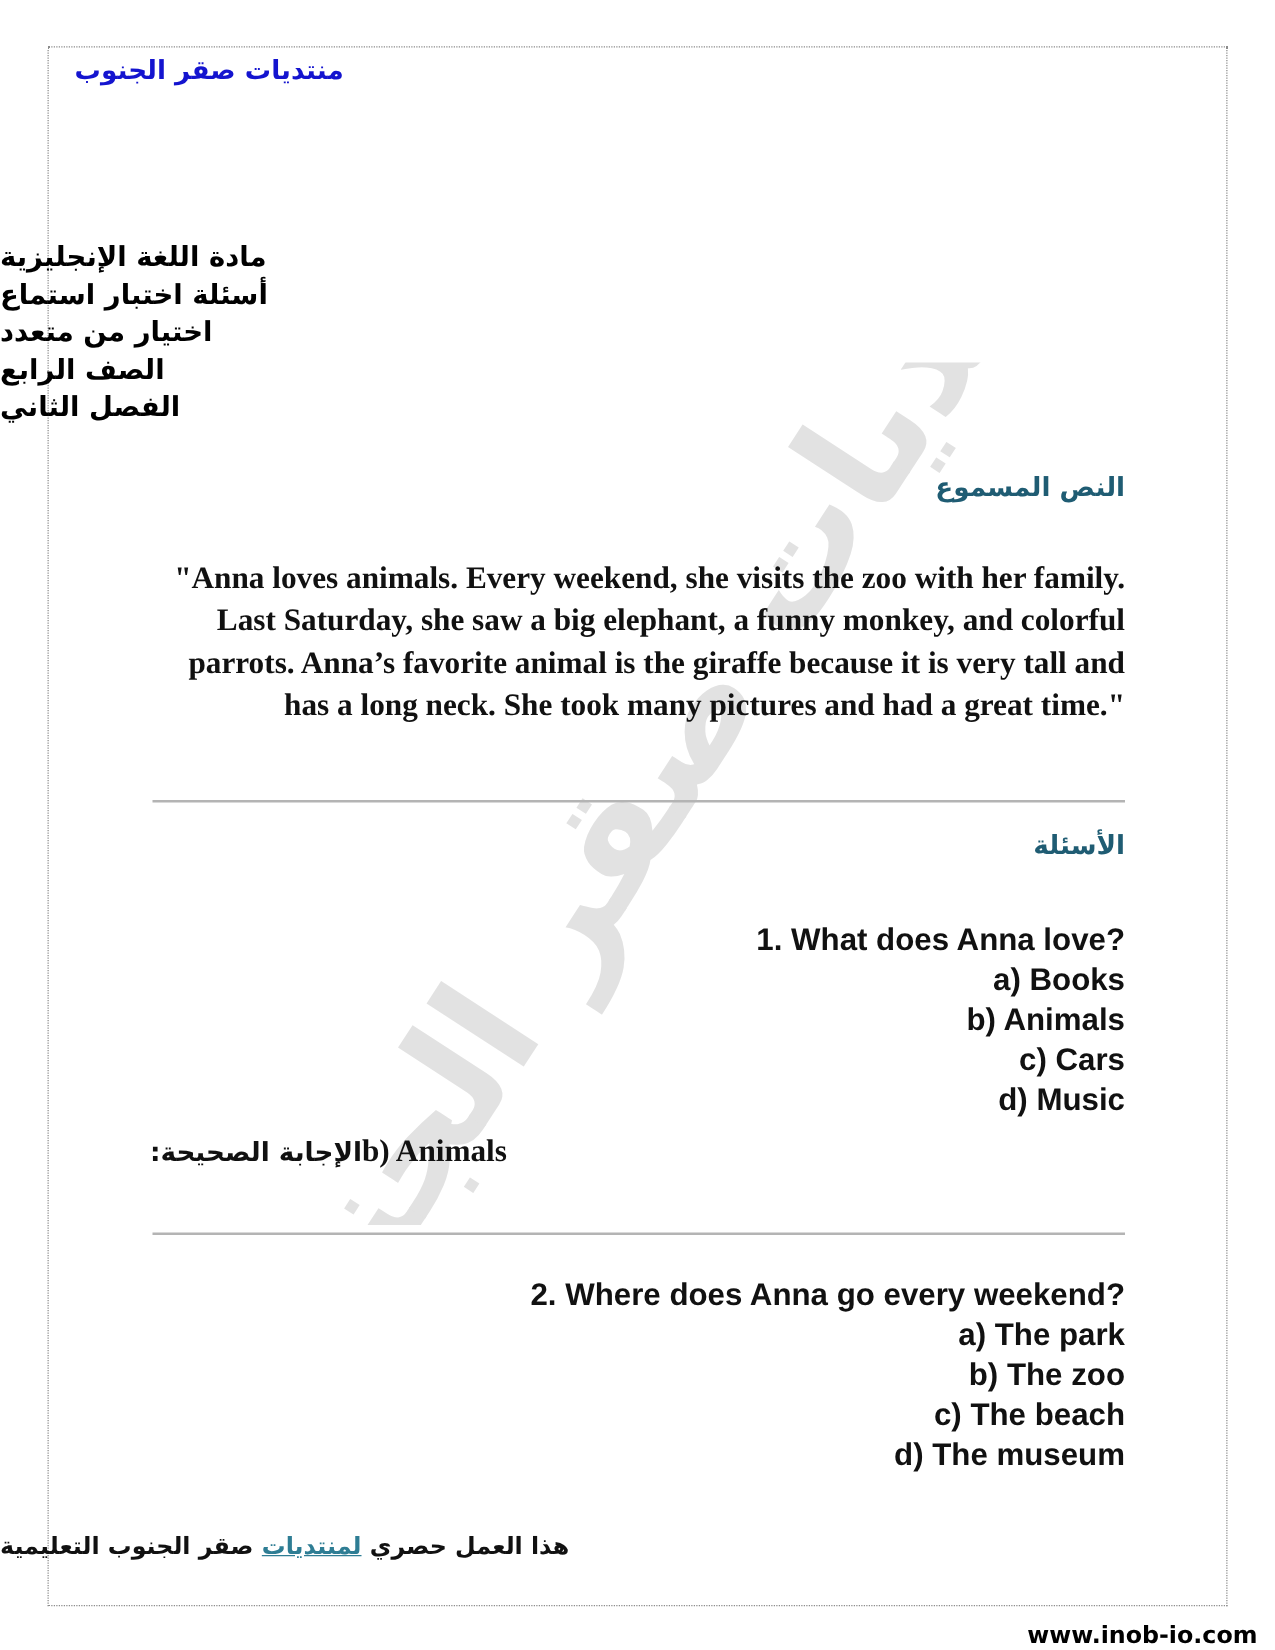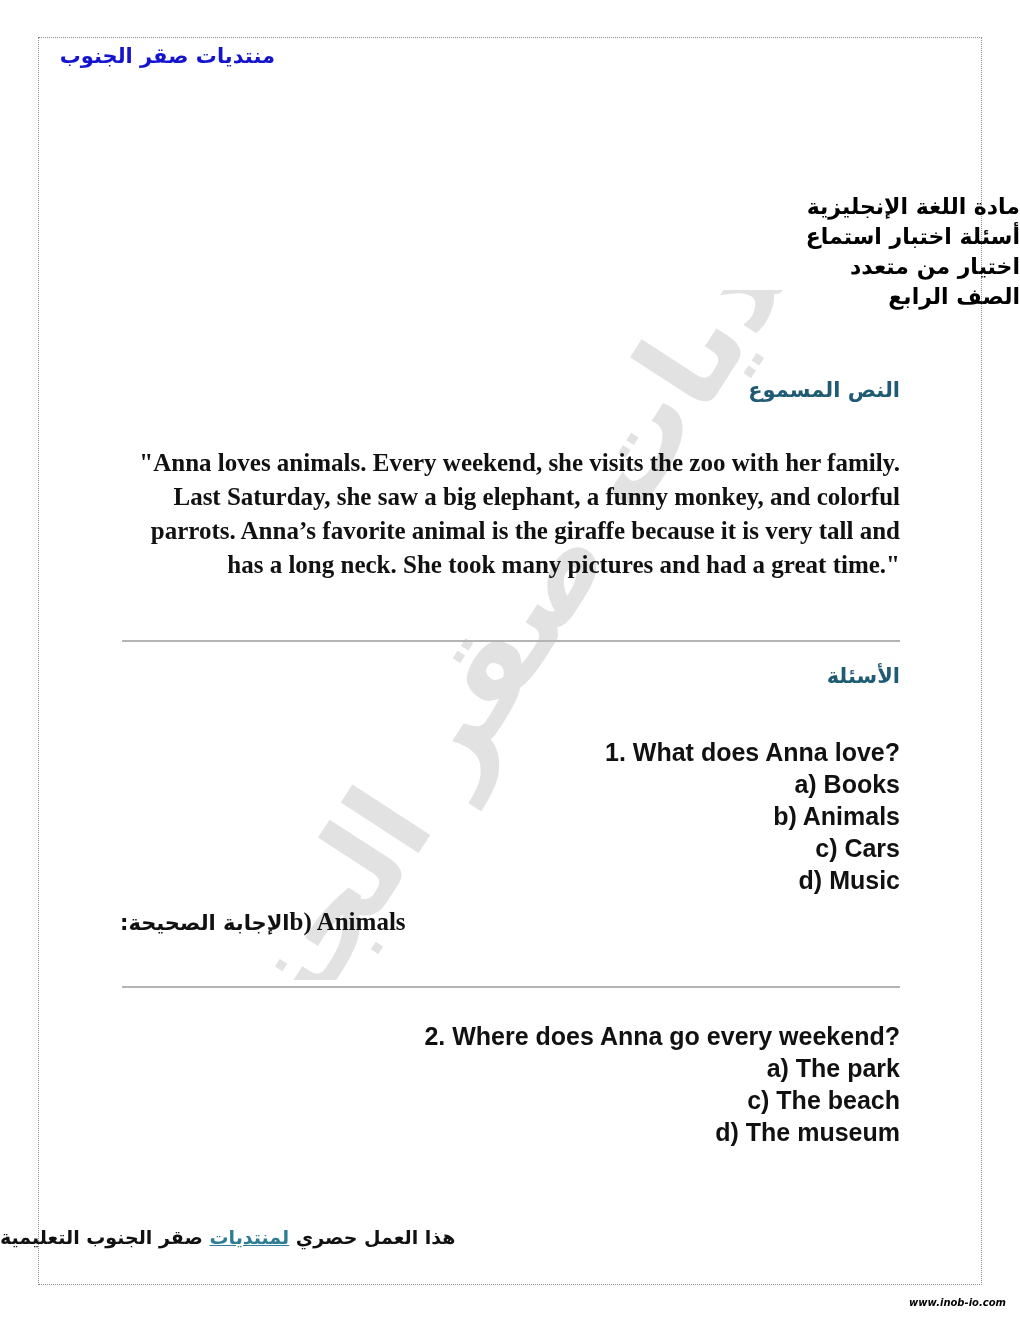--- a/index.html
+++ b/index.html
@@ -77,21 +77,21 @@
     direction: rtl;
     white-space: nowrap;
   }
 
   
   #title-block {
     position: absolute;
     left: 0;
     right: 0;
     top: 192px;
-    text-align: right;
+    text-align: left;
     direction: rtl;
   }
   #title-block .title-line {
     font-family: "DejaVu Sans", "Liberation Sans", sans-serif;
     font-size: 22px;
     font-weight: 700;
     color: #000000;
     line-height: 30px;
     white-space: nowrap;
   }
@@ -198,23 +198,22 @@
     color: #2e7d94;
     text-decoration: underline;
   }
 
   
   #site-url {
     position: absolute;
     right: 14px;
     top: 1297px;
     font-family: "DejaVu Sans", "Liberation Sans", sans-serif;
-    font-size: 10px;
-    font-weight: 700;
-    font-style: italic;
+    font-size: 19px;
+    font-weight: 700;
     color: #000000;
     direction: ltr;
     white-space: nowrap;
   }
 </style>
 </head>
 <body>
 
 <div id="page-frame"></div>
 
@@ -224,20 +223,21 @@
 
 <div id="content">
 
   <div id="site-header">منتديات صقر الجنوب</div>
 
   <div id="title-block">
     <div class="title-line">مادة اللغة الإنجليزية</div>
     <div class="title-line">أسئلة اختبار استماع</div>
     <div class="title-line">اختيار من متعدد</div>
     <div class="title-line">الصف الرابع</div>
+    <div class="title-line">الفصل الثاني</div>
   </div>
 
   <div class="section-heading" id="heading-audio">النص المسموع</div>
   <div id="passage">"Anna loves animals. Every weekend, she visits the zoo with her family. Last Saturday, she saw a big elephant, a funny monkey, and colorful parrots. Anna’s favorite animal is the giraffe because it is very tall and has a long neck. She took many pictures and had a great time."</div>
 
   <div class="divider" id="divider-1"></div>
 
   <div class="section-heading" id="heading-questions">الأسئلة</div>
 
   <div class="question-block" id="question-1">
@@ -250,20 +250,21 @@
 
   <div class="answer-line">
     <span class="answer-value">b) Animals</span><span>الإجابة الصحيحة:</span>
   </div>
 
   <div class="divider" id="divider-2"></div>
 
   <div class="question-block" id="question-2">
     <div class="question-stem">2. Where does Anna go every weekend?</div>
     <div class="option">a) The park</div>
+    <div class="option">b) The zoo</div>
     <div class="option">c) The beach</div>
     <div class="option">d) The museum</div>
   </div>
 
   <div id="footer-credit">
     <span>هذا العمل حصري</span>
     <span class="credit-link">لمنتديات</span>
     <span>صقر الجنوب التعليمية</span>
   </div>
 

